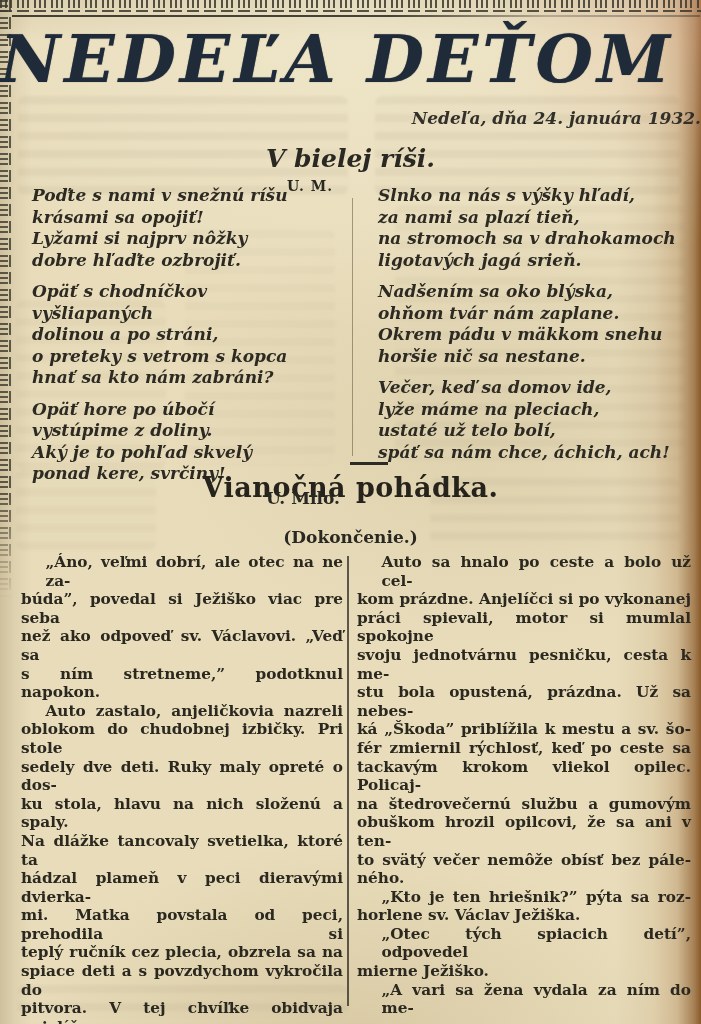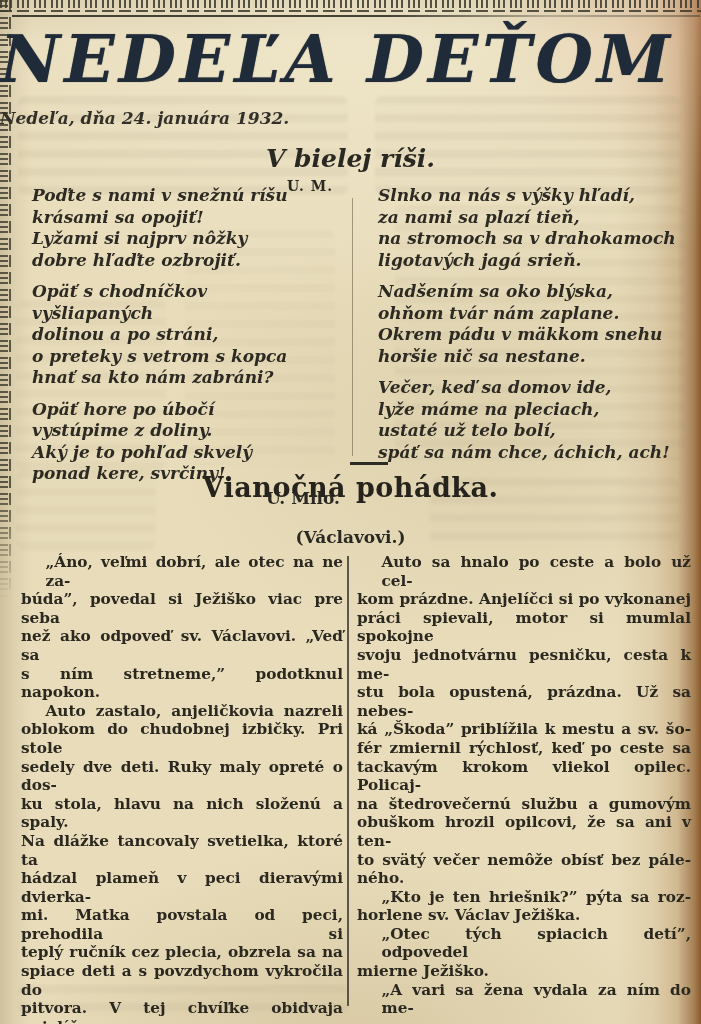--- a/index.html
+++ b/index.html
@@ -59,21 +59,21 @@
   .masthead{
     position:absolute;left:0;top:20px;width:585px;
     text-align:center;
     font-size:66px;font-weight:bold;font-style:italic;
     letter-spacing:4px;
     color:#1f2b38;
     text-shadow:0 0 1px rgba(31,43,56,.6);
     white-space:nowrap;
   }
   .dateline{
-    position:absolute;left:0;top:108px;width:701px;text-align:left;
+    position:absolute;left:0;top:108px;width:701px;text-align:right;
     font-size:17px;font-weight:bold;font-style:italic;color:#33302a;
   }
   .poem-title{
     position:absolute;left:0;top:144px;width:701px;text-align:center;
     font-size:25px;font-weight:bold;font-style:italic;color:#2a2822;
   }
   .poem-author{
     position:absolute;left:0;top:178px;width:620px;text-align:center;
     font-size:14px;font-weight:bold;letter-spacing:1px;color:#2a2822;
   }
@@ -186,21 +186,21 @@
         <div class="poem-line">Večer, keď sa domov ide,</div>
         <div class="poem-line">lyže máme na pleciach,</div>
         <div class="poem-line">ustaté už telo bolí,</div>
         <div class="poem-line">spáť sa nám chce, áchich, ach!</div>
       </div>
     </div>
   <div class="end-dash"></div>
 
   <div class="story-title">Vianočná pohádka.</div>
   <div class="story-author">U. Milo.</div>
-  <div class="story-subtitle">(Václavovi.)</div>
+  <div class="story-subtitle">(Dokončenie.)</div>
   <div class="story-divider"></div>
   <div class="story-col left">
       <div class="story-para">
         <div class="story-line first">„Áno, veľmi dobrí, ale otec na ne za-</div>
         <div class="story-line">búda”, povedal si Ježiško viac pre seba</div>
         <div class="story-line">než ako odpoveď sv. Václavovi. „Veď sa</div>
         <div class="story-line last">s ním stretneme,” podotknul napokon.</div>
       </div>
       <div class="story-para">
         <div class="story-line first">Auto zastalo, anjeličkovia nazreli</div>

